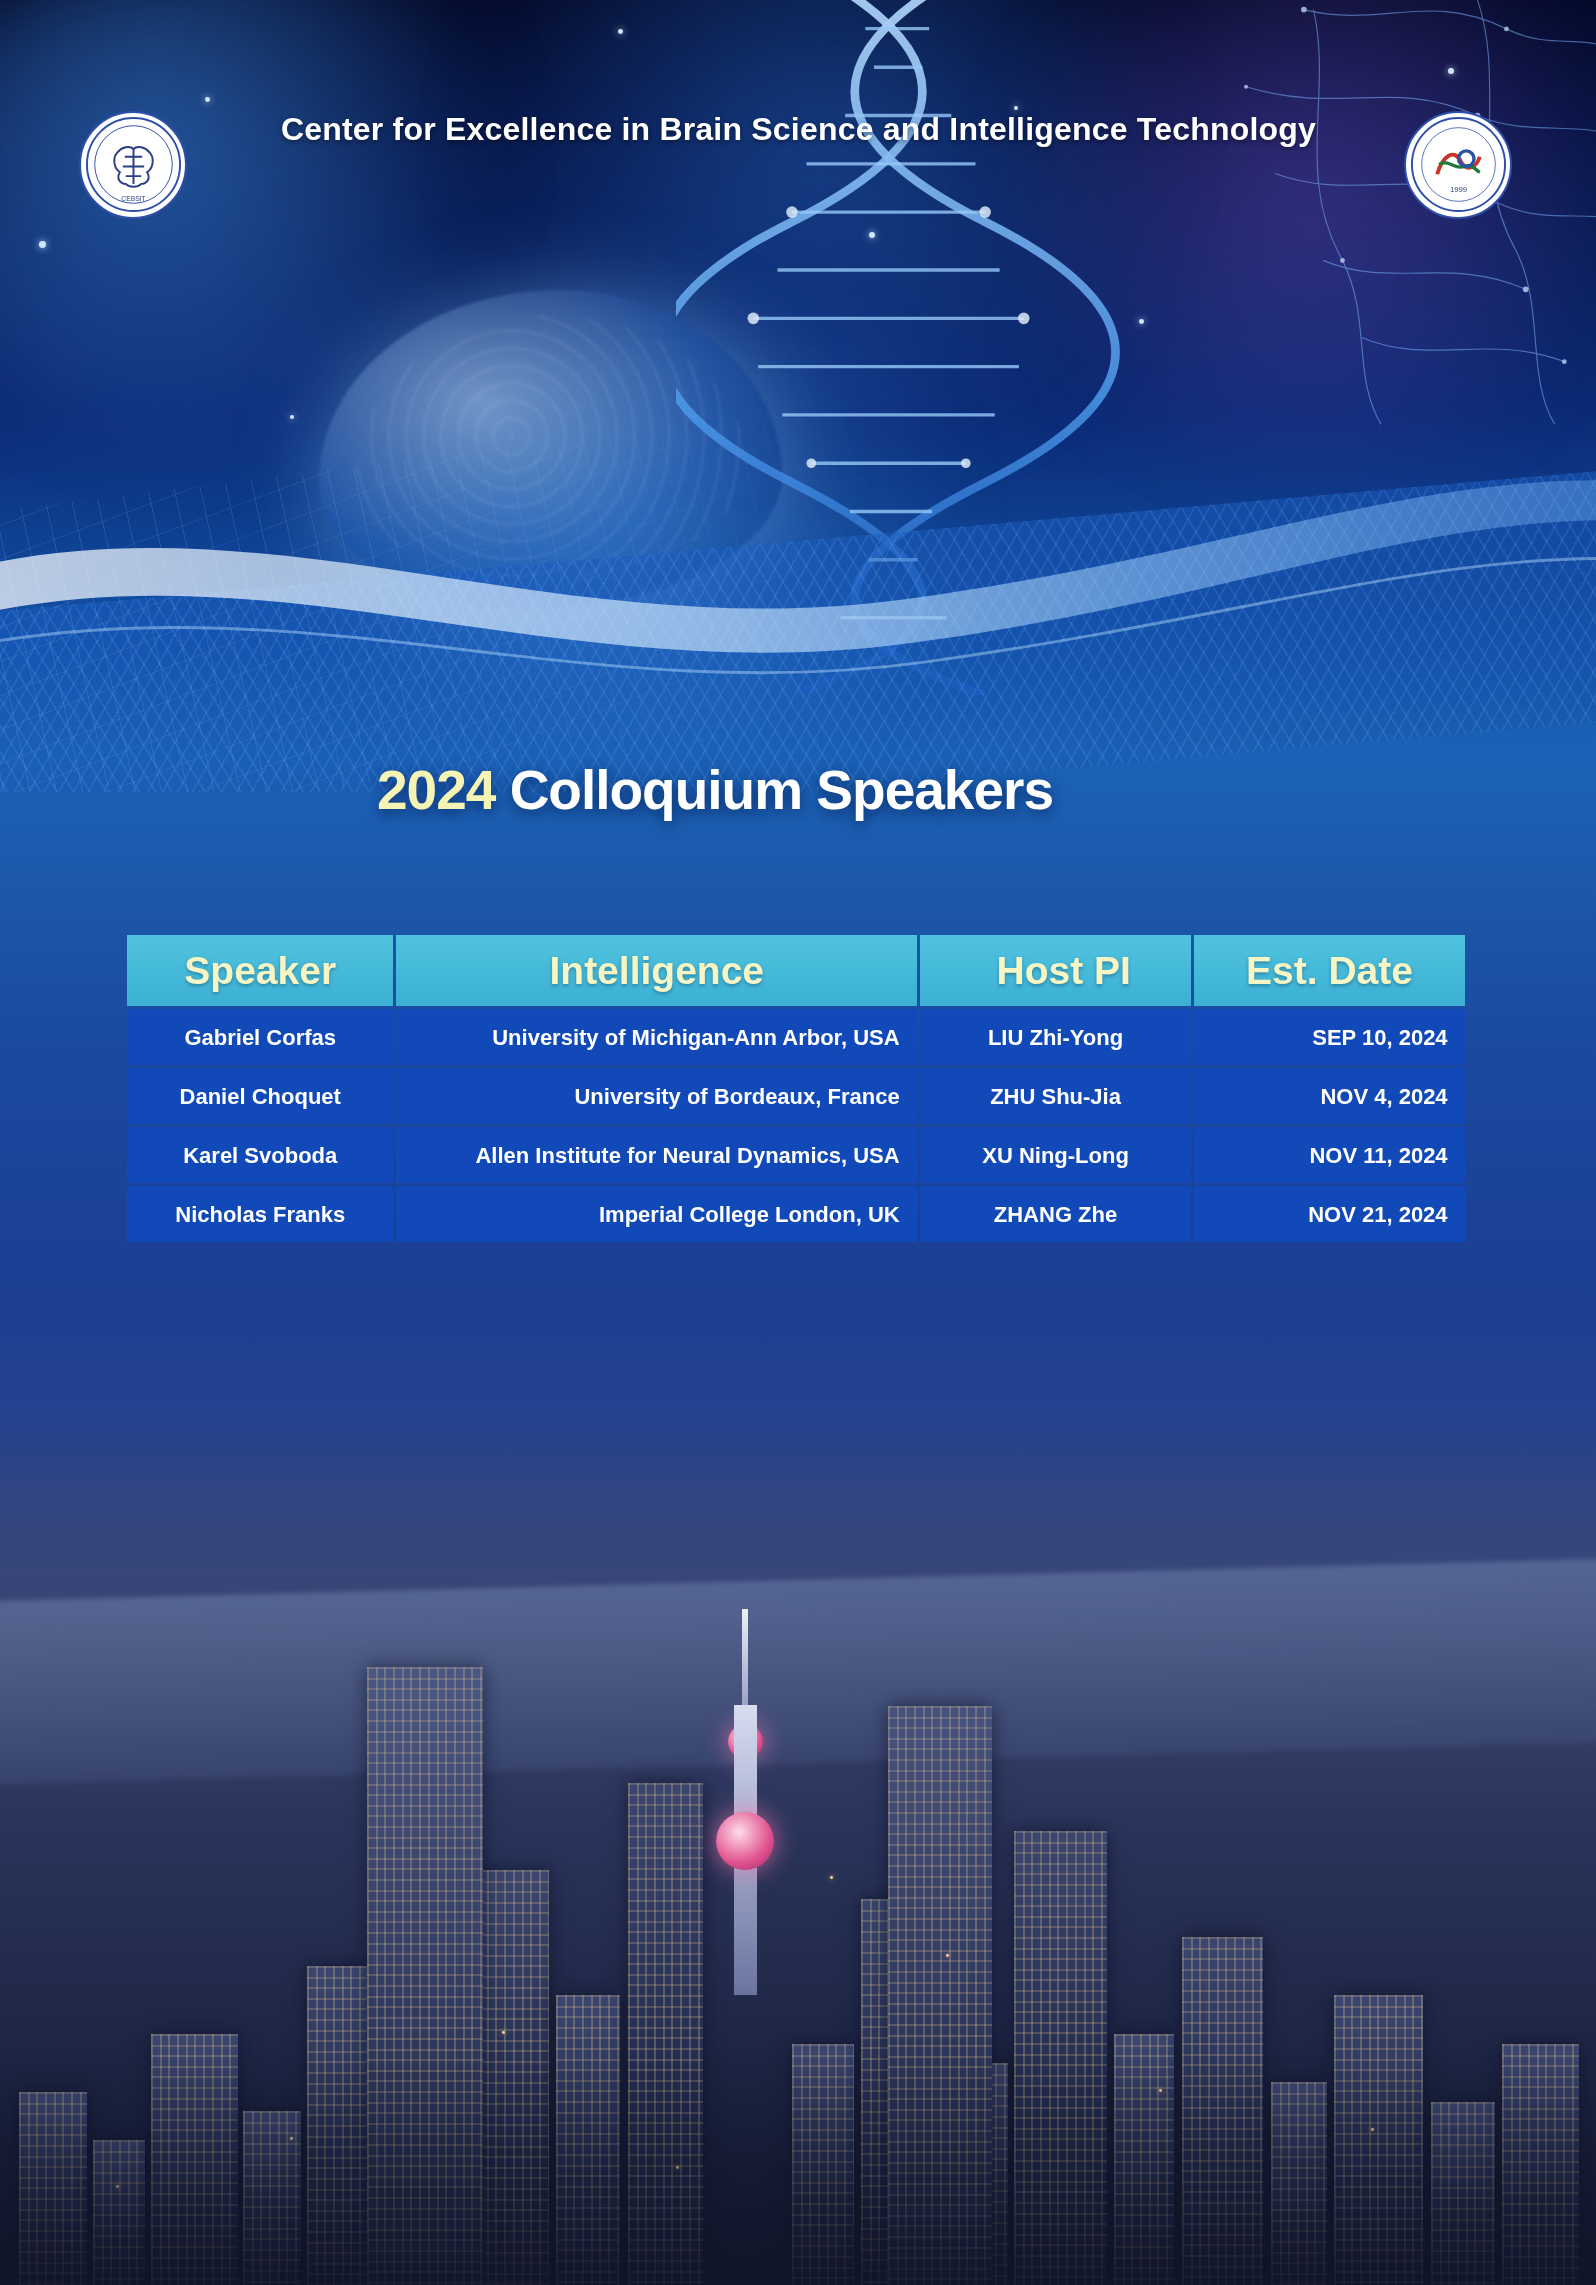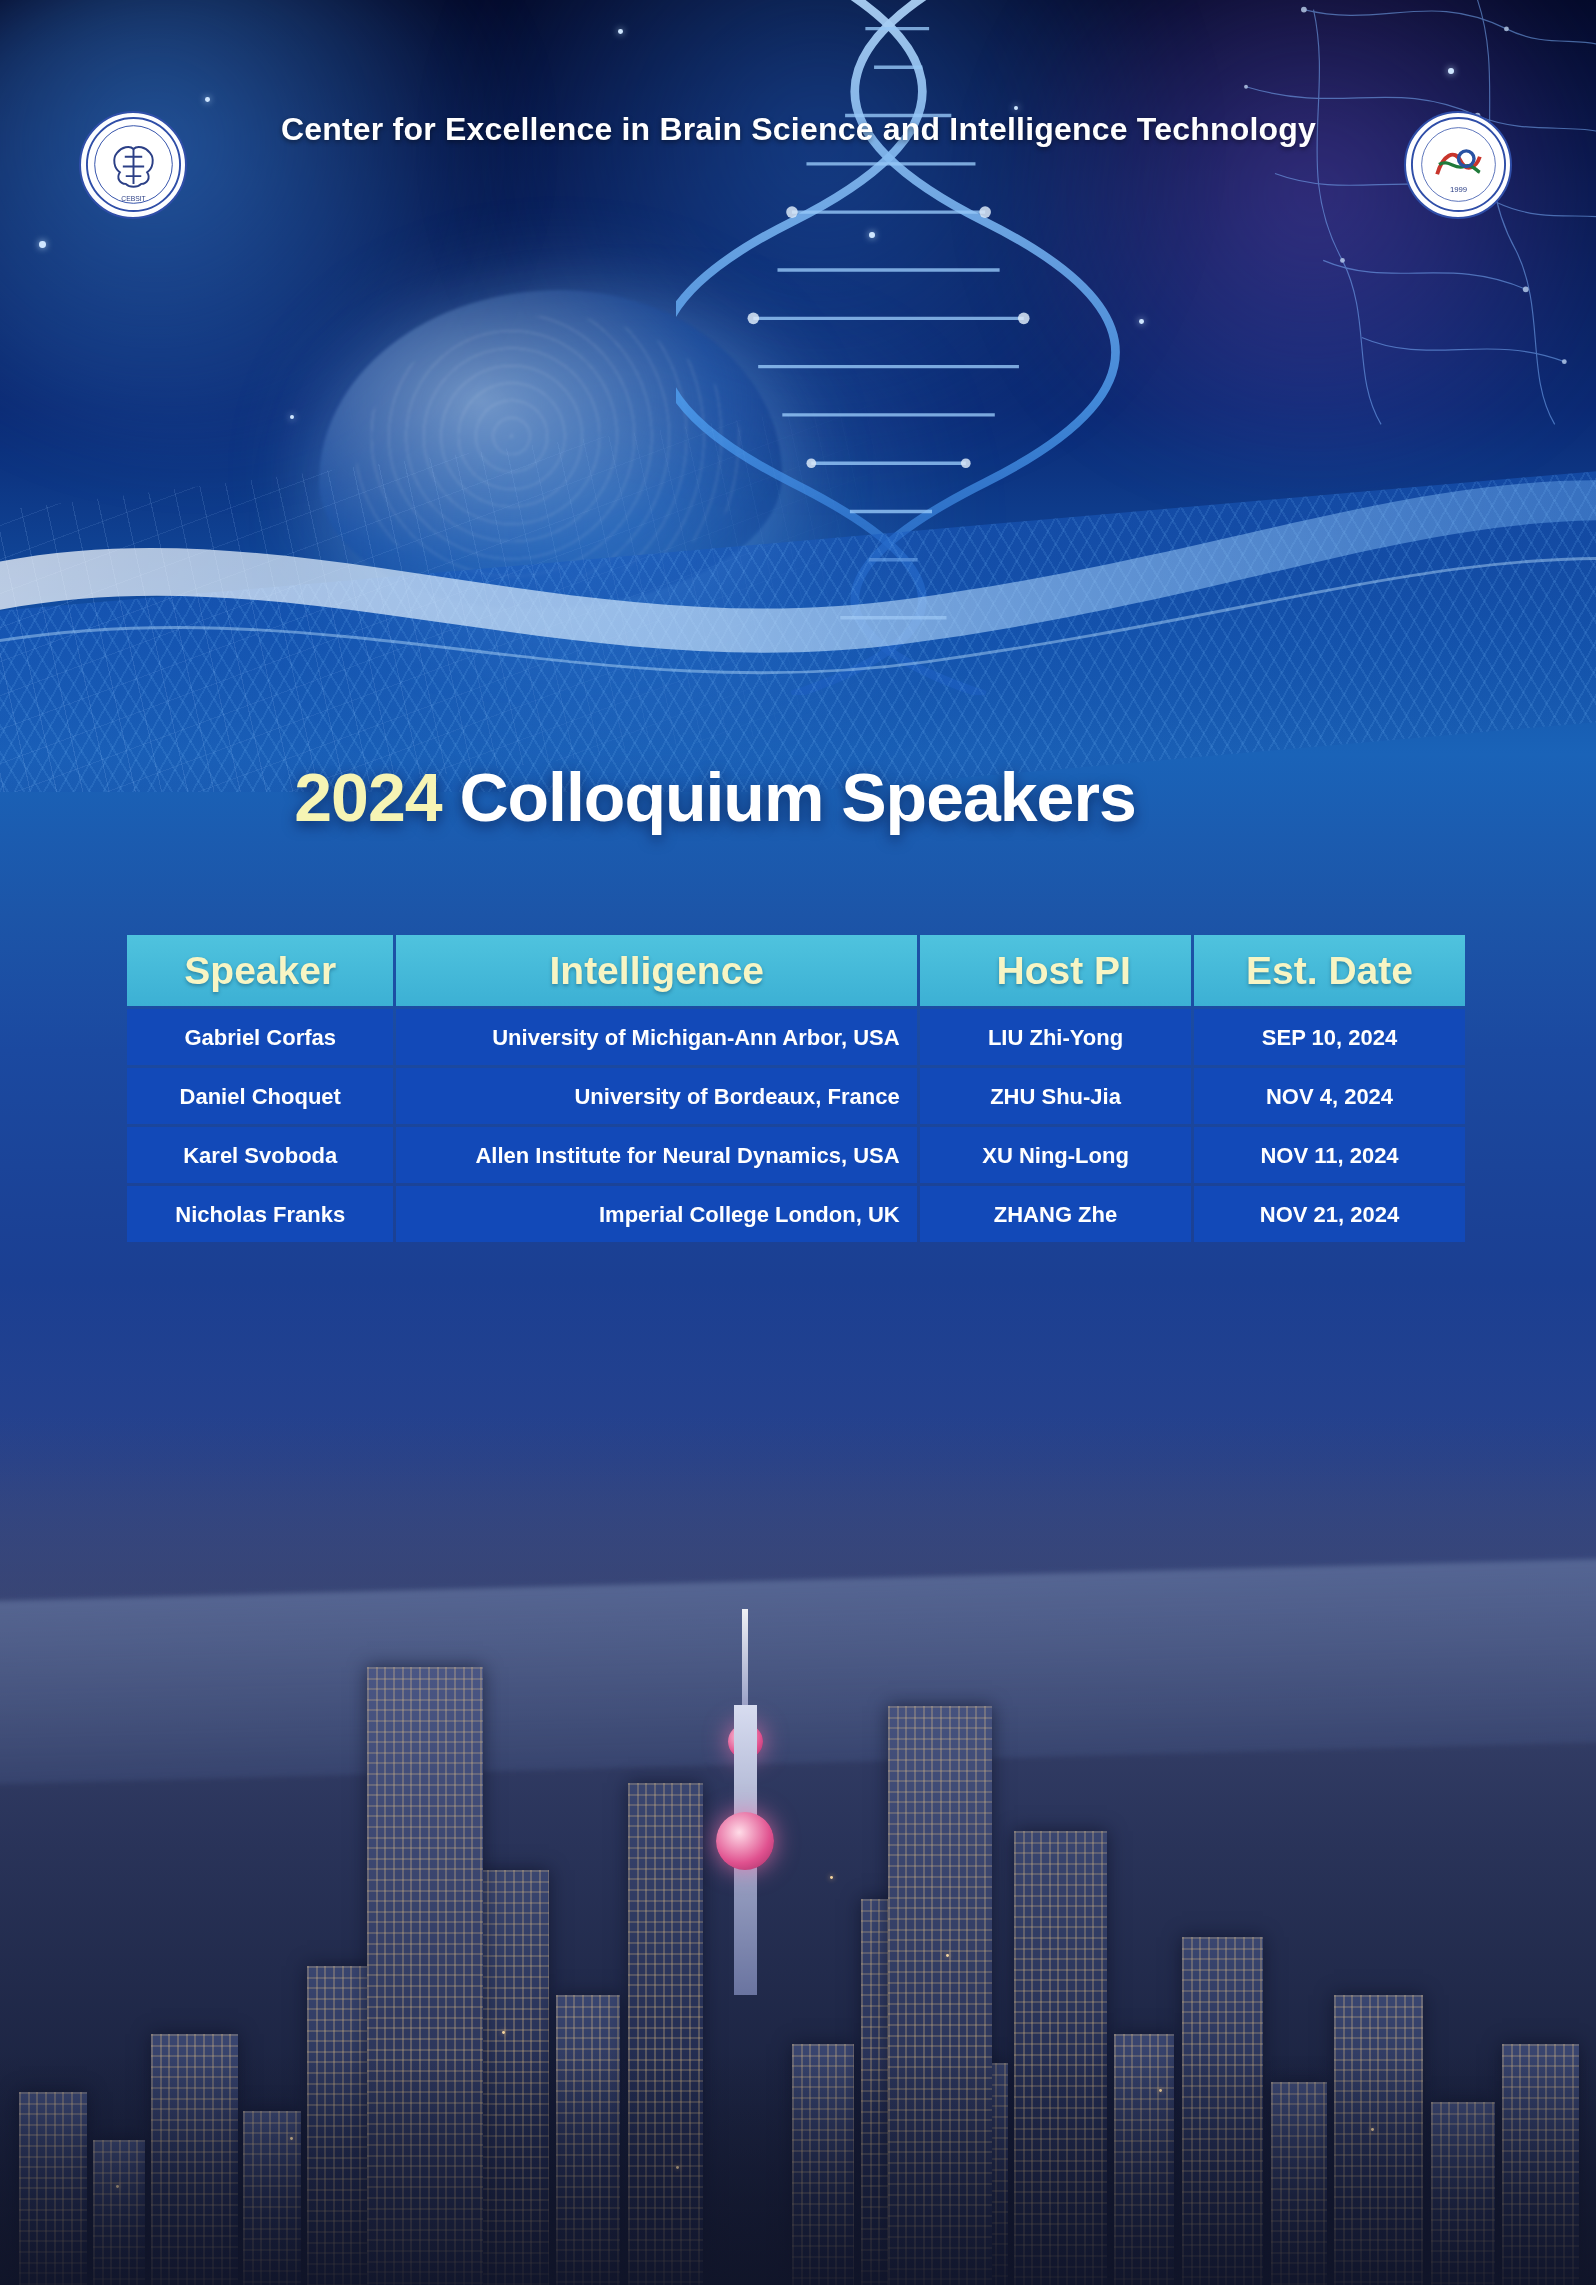--- a/index.html
+++ b/index.html
@@ -163,21 +163,21 @@
   .header-titles .line1 { font-size: 32px; line-height: 44px; }
   .header-titles .line2 { font-size: 28px; line-height: 44px; margin-top: 11.6px; }
 
   
   .main-title {
     position: absolute;
     left: 0; top: 758px;
     width: 1430px;
     text-align: center;
     z-index: 6;
-    font-size: 68px;
+    font-size: 55px;
     font-weight: bold;
     letter-spacing: -1px;
     text-shadow: 0 3.9px 13.5px rgba(0,10,50,0.55);
   }
   .main-title .year { color: #f6f4b4; }
   .main-title .rest { color: #ffffff; }
 
   
   .table-wrap {
     position: absolute;
@@ -203,21 +203,21 @@
     color: #ffffff;
     font-size: 22px;
     font-weight: bold;
     padding: 13.5px 17.4px;
     vertical-align: middle;
     line-height: 1.32;
   }
   td.c-speaker { text-align: center; width: 237px; }
   td.c-affil   { text-align: right;   width: 463px; }
   td.c-host    { text-align: center; width: 241px; }
-  td.c-date    { text-align: center; width: 241px; }
+  td.c-date    { text-align: right; width: 241px; }
   th.h-speaker { width: 237px; }
   th.h-affil   { width: 463px; }
   th.h-host    { width: 241px; padding-left: 24px; }
   th.h-date    { width: 241px; }
 
   
   .city {
     position: absolute;
     left: 0; bottom: 0;
     width: 1597px; height: 869px;

